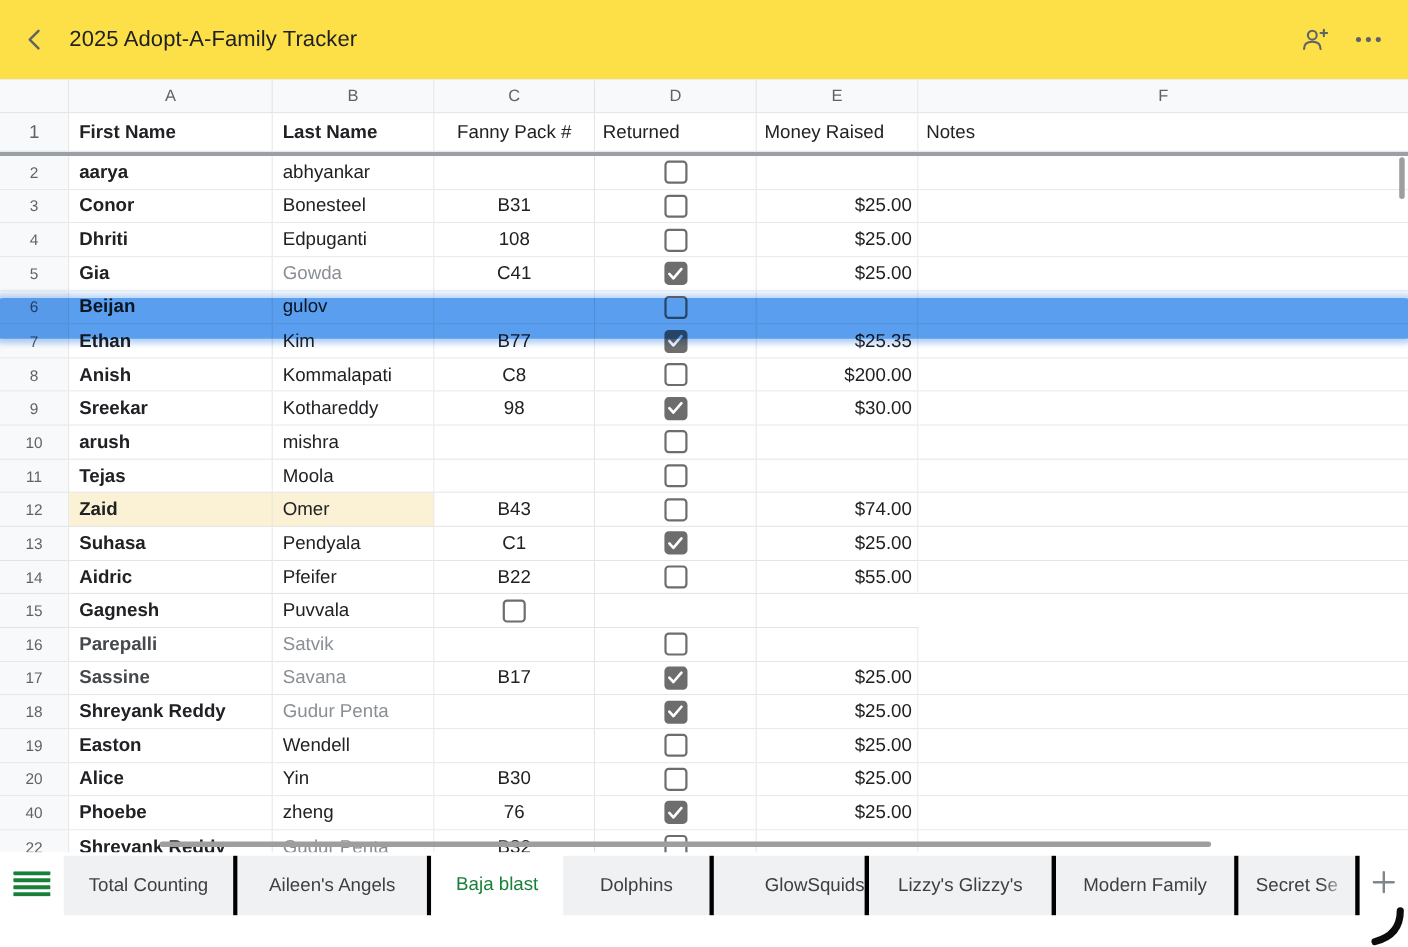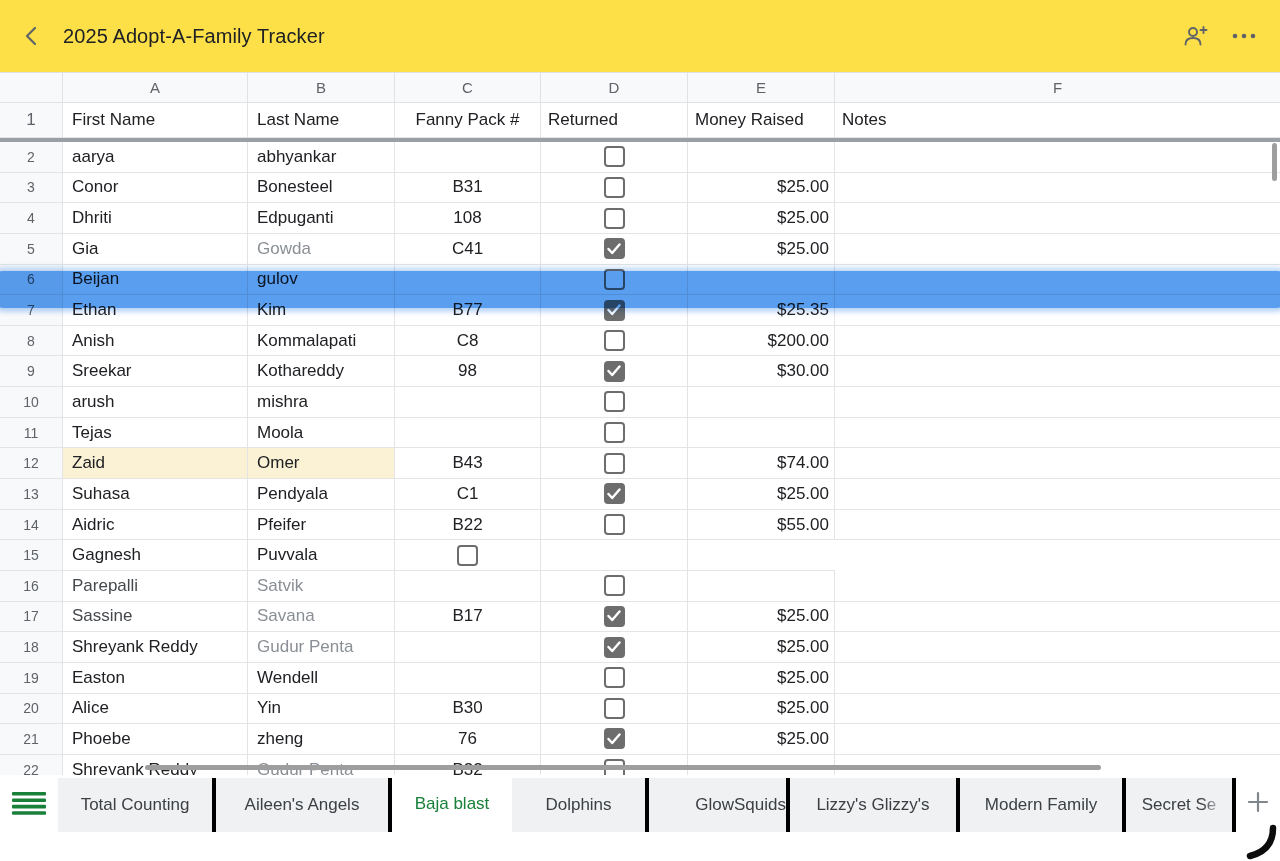--- a/index.html
+++ b/index.html
@@ -28,21 +28,21 @@
     border-right:1px solid #e2e2e2; border-bottom:1px solid #e2e2e2; }
   .colhead .cell:first-child { justify-content:center; }
   .colhead .cell:last-child { border-right:none; }
 
   .frozen { height:35px; }
   .datarow { height:30.65px; }
   .cell { border-right:1px solid #e4e4e4; border-bottom:1px solid #e4e4e4;
     display:flex; align-items:center; overflow:hidden; white-space:nowrap; background:#fff; }
   .cell:last-child { border-right:none; }
   .rownum { background:#f8f9fa; color:#5f6368; font-size:14px; justify-content:center; }
-  .c-first { padding-left:9px; font-weight:normal; }
+  .c-first { padding-left:9px; font-weight:bold; }
   .c-last  { padding-left:9px; }
   .c-pack  { justify-content:center; }
   .c-ret   { justify-content:center; }
   .c-money { justify-content:flex-end; padding-right:5px; }
   .c-notes { padding-left:7px; }
   .hdr .cell { font-size:17px; }
   .hdr .c-pack { justify-content:center; }
   .hdr .c-ret, .hdr .c-money { justify-content:flex-start; padding-left:7px; }
   .divider { height:4px; background:#9aa0a6; }
   .gray { color:#8a8f95; }
@@ -122,21 +122,21 @@
         <div class="cell">B</div>
         <div class="cell">C</div>
         <div class="cell">D</div>
         <div class="cell">E</div>
         <div class="cell">F</div>
       </div>
 
     <div class="grow frozen hdr">
       <div class="cell rownum">1</div>
       <div class="cell c-first">First Name</div>
-      <div class="cell c-last" style="font-weight:normal">Last Name</div>
+      <div class="cell c-last" style="font-weight:bold">Last Name</div>
       <div class="cell c-pack">Fanny Pack #</div>
       <div class="cell c-ret">Returned</div>
       <div class="cell c-money">Money Raised</div>
       <div class="cell c-notes">Notes</div>
     </div>
 
     <div class="divider"></div>
 
     <div>
         <div class="grow datarow">
@@ -365,21 +365,21 @@
           <div class="cell c-first">Alice</div>
           <div class="cell c-last">Yin</div>
           <div class="cell c-pack">B30</div>
           <div class="cell c-ret">
             <span class="cb"></span>
           </div>
           <div class="cell c-money">$25.00</div>
           <div class="cell c-notes"></div>
         </div>
         <div class="grow datarow">
-          <div class="cell rownum">21</div>
+          <div class="cell rownum">40</div>
           <div class="cell c-first">Phoebe</div>
           <div class="cell c-last">zheng</div>
           <div class="cell c-pack">76</div>
           <div class="cell c-ret">
             <span class="cb on">
               <svg width="14" height="12" viewBox="0 0 14 12">
                 <polyline points="1.5,6 5.2,10 12.5,1.5" fill="none" stroke="#fff" stroke-width="2.4" stroke-linecap="round" stroke-linejoin="round"></polyline>
               </svg>
             </span>
           </div>

